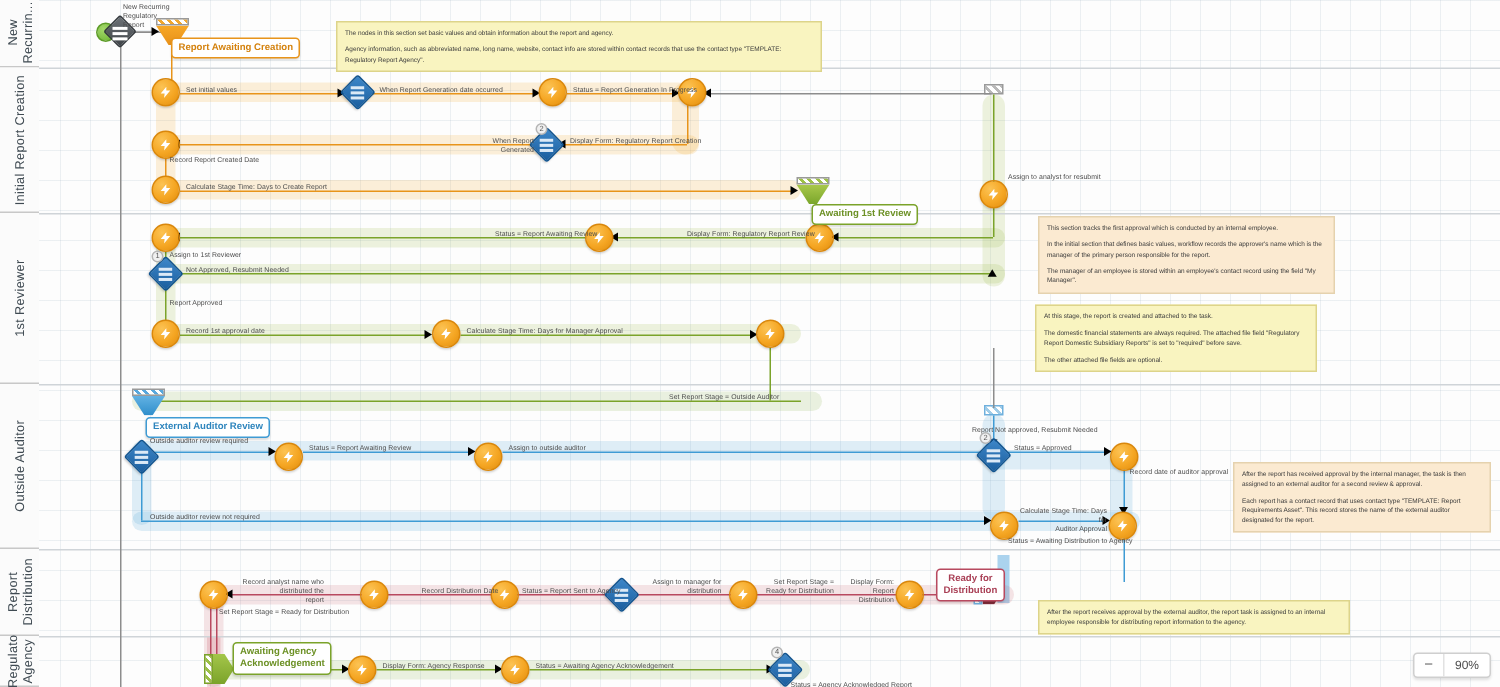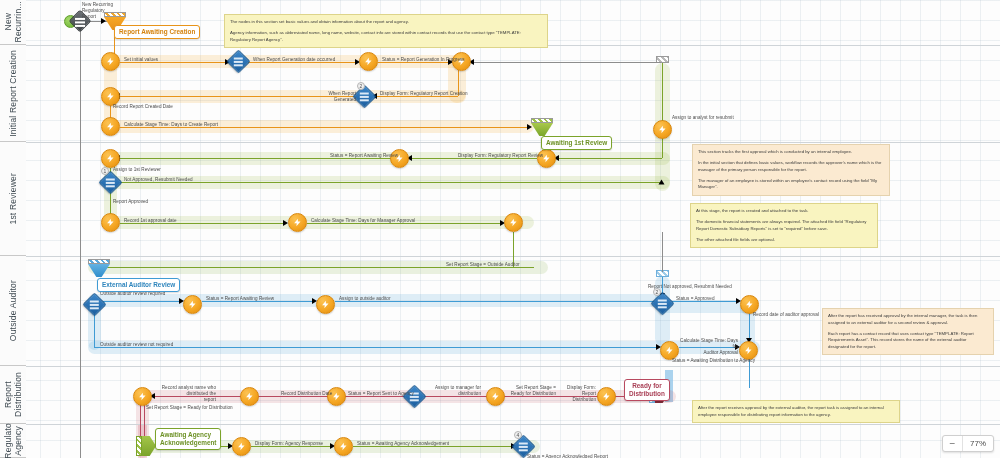--- a/index.html
+++ b/index.html
@@ -625,16 +625,16 @@
     </div>
   <div class="branch-badge" style="left:514px; top:431px;">4</div>
   <div class="lbl" style="left:527px; top:454px;">Status = Agency Acknowledged Report</div>
 
   <div class="abs" style="left:138px; top:424px; width:9px; height:34px; background:rgba(193,78,96,0.20);"></div>
   <div class="line v c-pink" style="left:140px; top:404px; height:34px;"></div>
   <div class="line v c-pink" style="left:144px; top:404px; height:34px;"></div>
 
   <div class="zoomctl">
     <div class="minus">−</div>
-    <div class="pct">77%</div>
+    <div class="pct">90%</div>
   </div>
 
 </div>
 
 </body></html>

